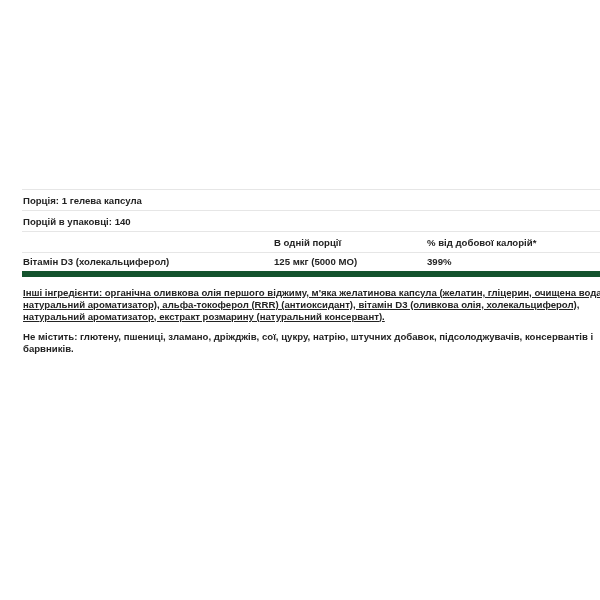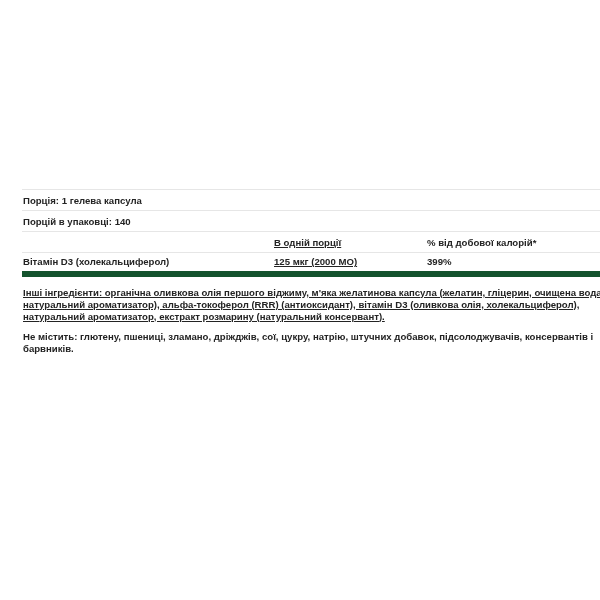--- a/index.html
+++ b/index.html
@@ -33,21 +33,21 @@
   }
   .facts-table tr:last-child {
     border-bottom: 6px solid #14532d;
   }
   .facts-table td {
     padding: 0 0 0 1px;
     vertical-align: middle;
     white-space: nowrap;
   }
   .facts-table td.col1 { width: 250px; }
-  .facts-table td.col2 { width: 152px; text-decoration: underline; }
+  .facts-table td.col2 { width: 152px; }
   .facts-table td.col3 { width: auto; }
   .notes {
     font-size: 9.6px;
     font-weight: 600;
     line-height: 12px;
     width: 587px;
     padding-left: 1px;
   }
   .notes p {
     margin: 0;
@@ -69,21 +69,21 @@
       <tr>
         <td colspan="3">Порцій в упаковці: 140</td>
       </tr>
       <tr>
         <td class="col1"></td>
         <td class="col2">В одній порції</td>
         <td class="col3">% від добової калорій*</td>
       </tr>
       <tr>
         <td class="col1">Вітамін D3 (холекальциферол)</td>
-        <td class="col2">125 мкг (2000 МО)</td>
+        <td class="col2">125 мкг (5000 МО)</td>
         <td class="col3">399%</td>
       </tr>
     </tbody>
   </table>
 
   <div class="notes">
     <p class="ingredients">Інші інгредієнти: органічна оливкова олія першого віджиму, м'яка желатинова капсула (желатин, гліцерин, очищена вода, натуральний ароматизатор), альфа-токоферол (RRR) (антиоксидант), вітамін D3 (оливкова олія, холекальциферол), натуральний ароматизатор, екстракт розмарину (натуральний консервант).</p>
     <p class="free-from">Не містить: глютену, пшениці, зламано, дріжджів, сої, цукру, натрію, штучних добавок, підсолоджувачів, консервантів і барвників.</p>
   </div>
 </div>

